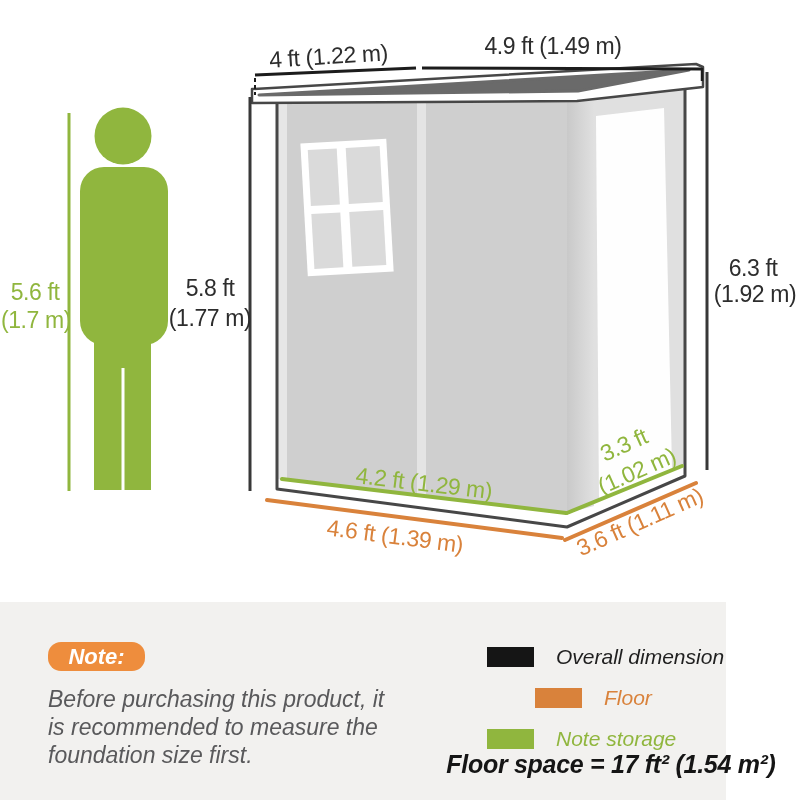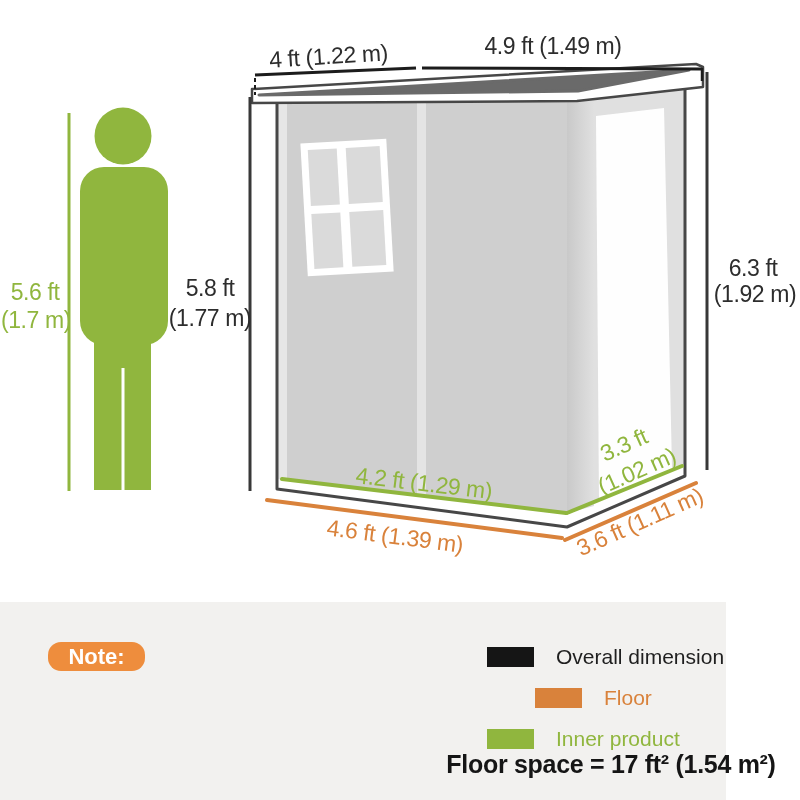--- a/index.html
+++ b/index.html
@@ -6,21 +6,21 @@
   .canvas{position:relative;width:800px;height:800px;background:#ffffff;overflow:hidden;
           font-family:"Liberation Sans",sans-serif;}
   .diagram-wrap{position:absolute;left:0;top:0;width:800px;height:602px;}
   svg text{font-family:"Liberation Sans",sans-serif;letter-spacing:-0.4px;}
   .dim-black{fill:#2d2d2d;font-size:23px;}
   .dim-green{fill:#90b63e;font-size:23px;}
   .dim-orange{fill:#d9823b;font-size:23px;}
   .mid{text-anchor:middle;}
 
   
-  .panel{position:absolute;left:0;top:602px;width:726px;height:198px;background:#f2f1ef;}
+  .panel{position:absolute;left:0;top:602px;width:726px;height:198px;background:#f2f1ef;font-style:italic;}
   .note-badge{position:absolute;left:48px;top:40px;width:97px;height:29px;background:#ee8d3d;
       border-radius:13px;display:flex;align-items:center;justify-content:center;
       color:#ffffff;font-weight:bold;font-size:22px;}
   .note-text{position:absolute;left:48px;top:83px;font-size:23px;line-height:28px;color:#59595b;}
   .lrow{position:absolute;left:487px;height:21px;display:flex;align-items:center;margin-top:17px;}
   .lrow .swatch{width:47px;height:20px;margin-right:22px;flex:0 0 auto;}
   .lrow .llabel{font-size:21px;white-space:nowrap;}
   .lrow-0{top:27px;}  .lrow-0 .swatch{background:#151515;} .lrow-0 .llabel{color:#1f1f1f;}
   .lrow-1{top:68px;padding-left:48px;}  .lrow-1 .swatch{background:#d9823b;} .lrow-1 .llabel{color:#d9823b;}
   .lrow-2{top:109px;} .lrow-2 .swatch{background:#90b63e;} .lrow-2 .llabel{color:#90b63e;}
@@ -112,30 +112,35 @@
       <text class="dim-orange mid" x="643" y="529" transform="rotate(-24 643 529)">3.6 ft (1.11 m)</text>
     </svg>
   </div>
 
   <div class="panel">
 
     <div class="note-badge">
       <span>Note:</span>
     </div>
 
+    <div class="note-text">
+      <div>Before purchasing this product, it</div>
+      <div>is recommended to measure the</div>
+      <div>foundation size first.</div>
+    </div>
 
     <div class="lrow lrow-0">
       <span class="swatch"></span>
       <span class="llabel">Overall dimension</span>
     </div>
     <div class="lrow lrow-1">
       <span class="swatch"></span>
       <span class="llabel">Floor</span>
     </div>
     <div class="lrow lrow-2">
       <span class="swatch"></span>
-      <span class="llabel">Inner product</span>
+      <span class="llabel">Note storage</span>
     </div>
 
     <div class="floor-space">Floor space = 17 ft² (1.54 m²)</div>
   </div>
 
 </div>
 
 </body></html>

